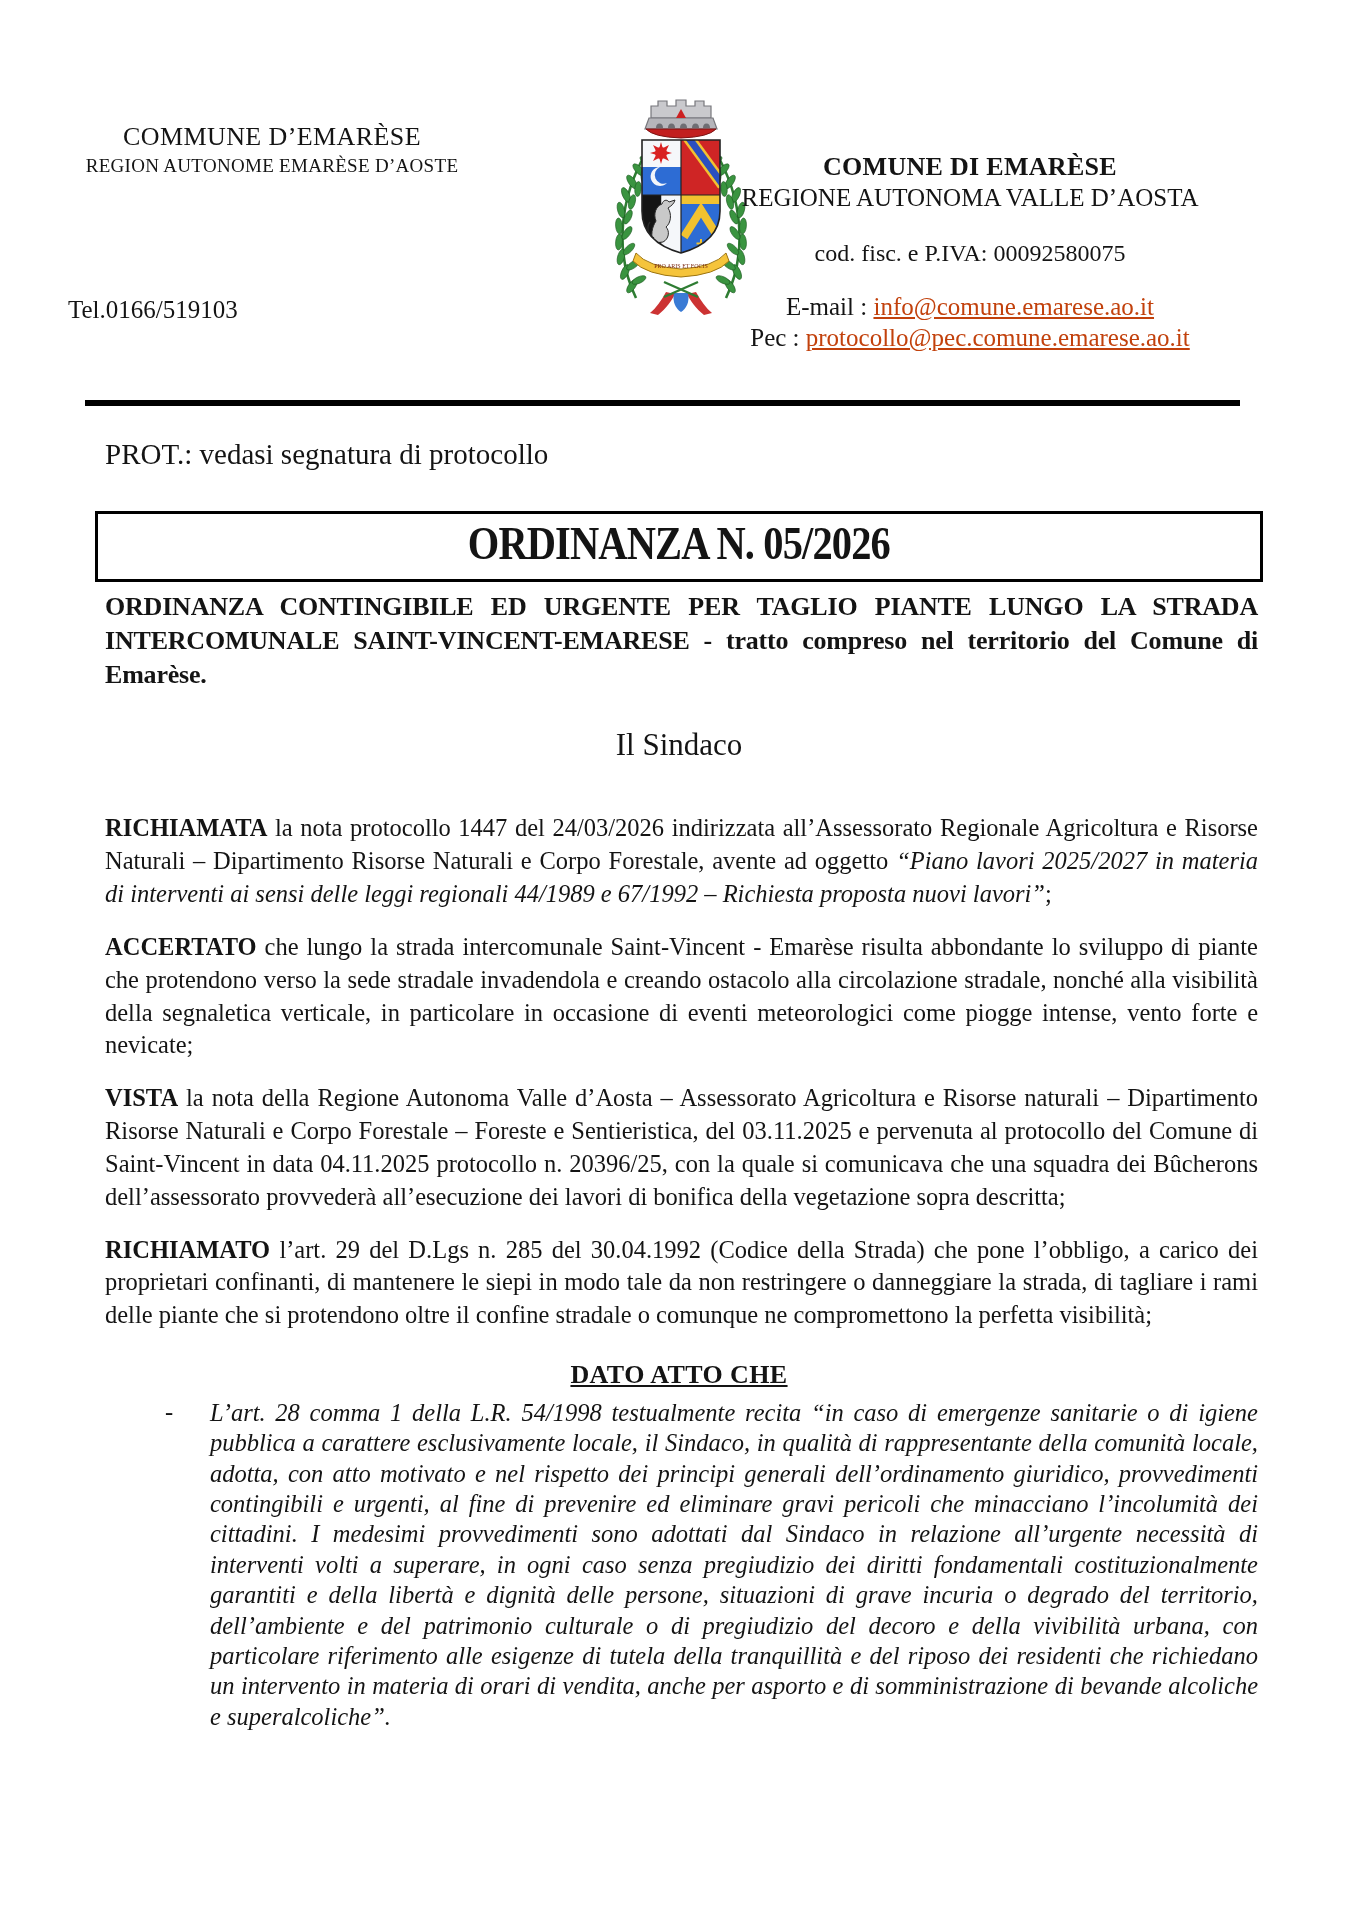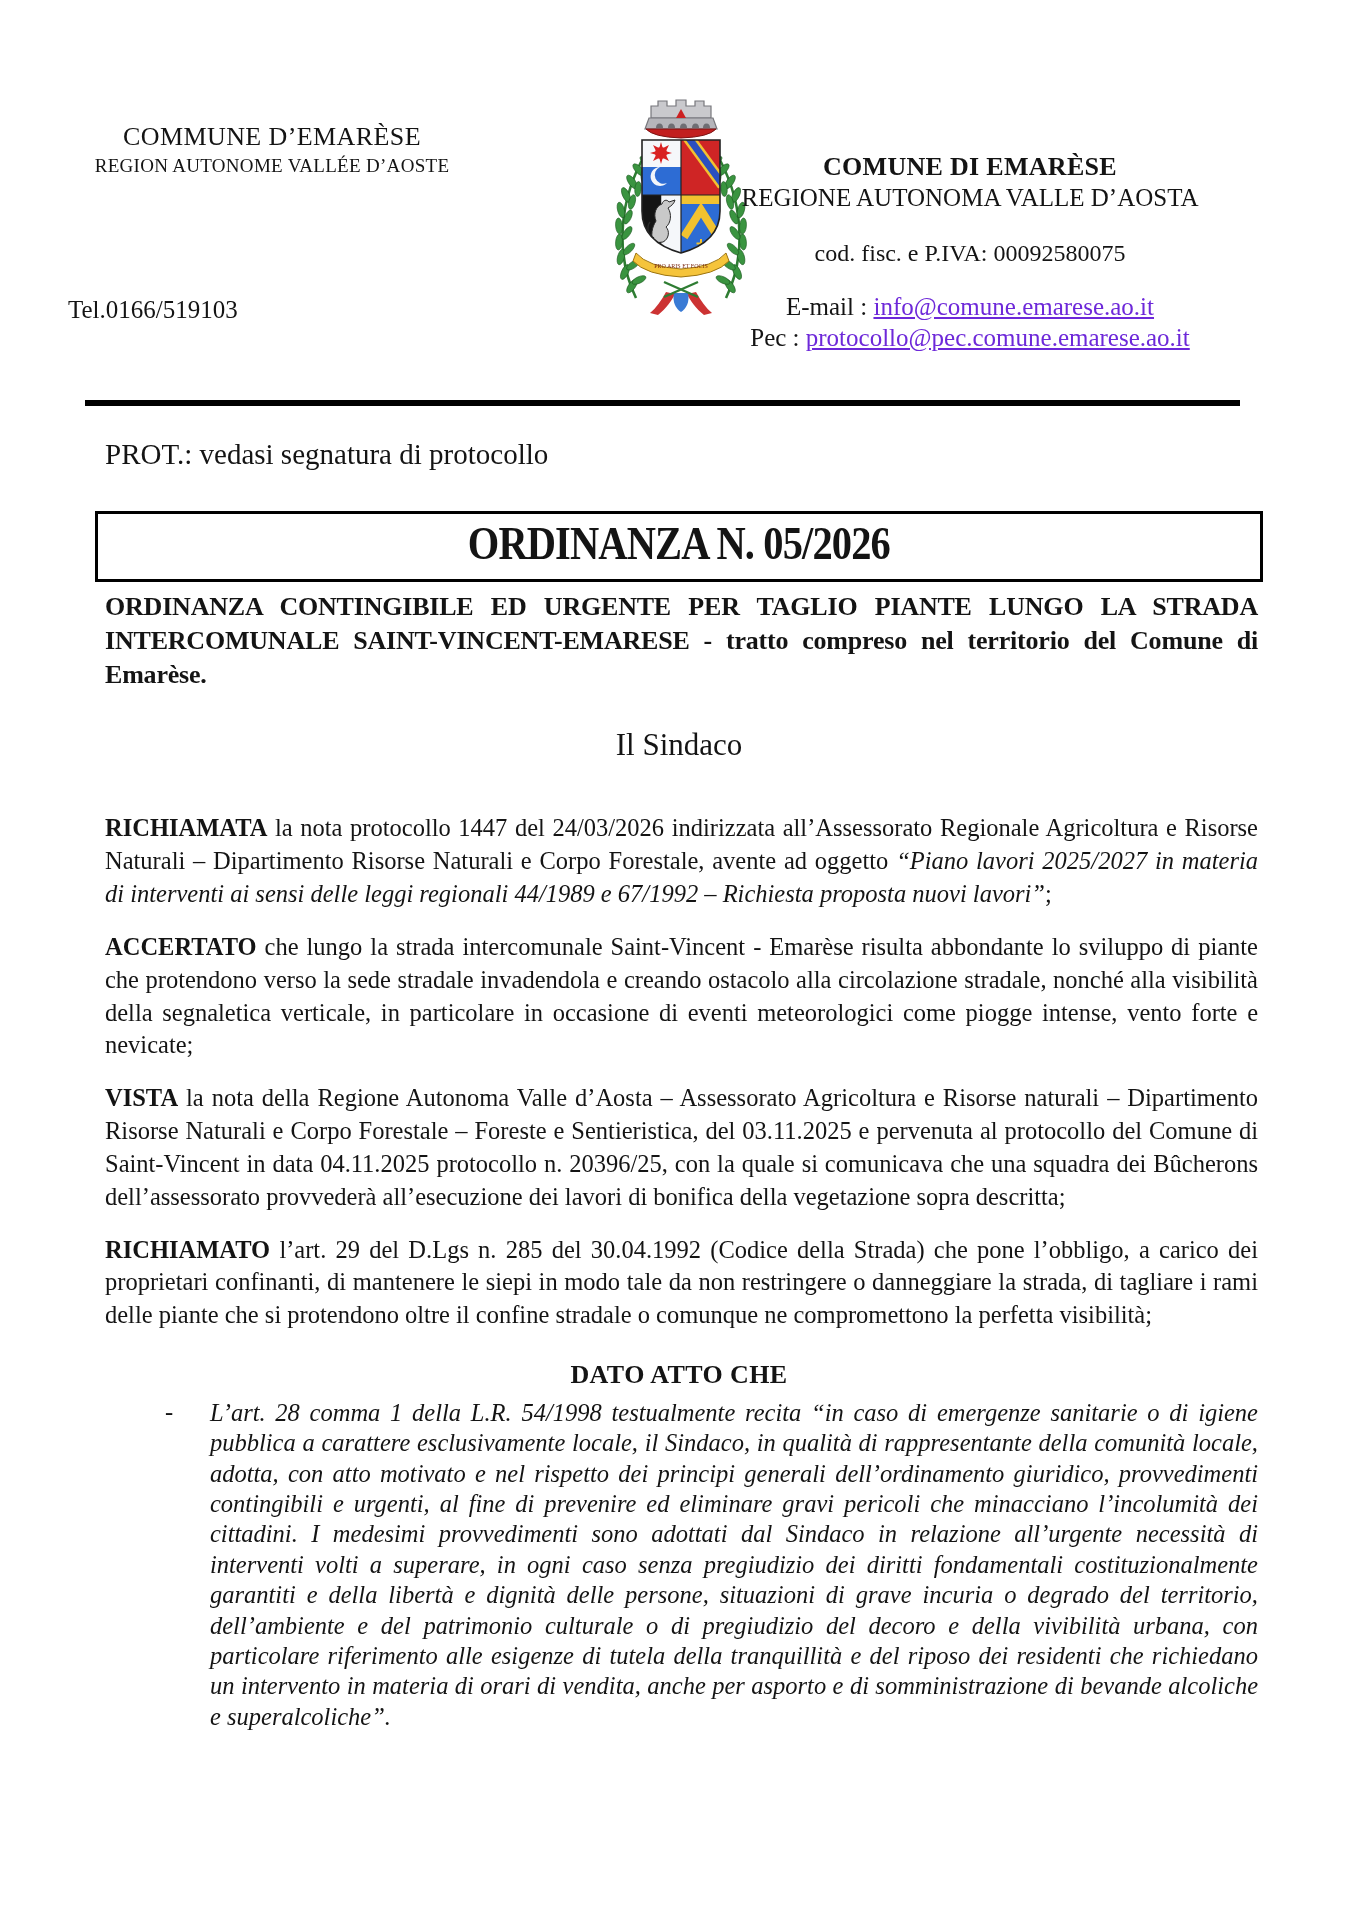--- a/index.html
+++ b/index.html
@@ -16,55 +16,55 @@
   .hdr-left .t2{font-size:19px;margin-top:3px;letter-spacing:.3px;}
   .addr{position:absolute;left:68px;top:192px;font-size:25px;}
   .tel{position:absolute;left:68px;top:296px;font-size:25px;}
   .emblem{position:absolute;left:606px;top:96px;width:150px;height:228px;}
   .hdr-right{position:absolute;left:650px;top:152px;width:640px;text-align:center;}
   .hdr-right .t1{font-weight:bold;font-size:26px;letter-spacing:.3px;}
   .hdr-right .t2{font-size:25px;margin-top:2px;}
   .fiscal{margin-top:28px;font-size:24px;}
   .mailrow{margin-top:26px;font-size:25px;}
   .pecrow{margin-top:3px;font-size:25px;}
-  .doclink{color:#6d28d9;text-decoration:underline;cursor:pointer;}
+  .doclink{color:#c2410c;text-decoration:underline;cursor:pointer;}
 
   .rule{margin:0 118px 0 85px;height:6px;background:#000;}
   .prot{margin:32px 0 0 105px;font-size:29px;}
 
   
   .titlebox{margin:40px 95px 0 95px;border:3px solid #000;text-align:center;padding:3px 0 9px 0;font-family:Liberation Serif, serif;}
   .titlebox .t{
     display:inline-block;font-weight:bold;font-size:46px;letter-spacing:-1px;
     transform:scaleX(.88);transform-origin:center;
   }
   .subject{margin:8px 100px 0 105px;font-weight:bold;font-size:26px;line-height:1.3;text-align:justify;letter-spacing:-.2px;}
   .sindaco{text-align:center;font-size:31px;margin-top:36px;}
 
   
   .recital{margin:20px 100px 0 105px;font-size:24.5px;line-height:1.34;text-align:justify;}
   .recital.first{margin-top:49px;}
   .lead{font-weight:bold;}
   .q{font-style:italic;}
 
-  .datoheading{text-align:center;font-weight:bold;font-size:26px;margin-top:28px;letter-spacing:.4px;}
+  .datoheading{text-align:center;font-weight:bold;font-size:26px;margin-top:28px;letter-spacing:.4px;text-decoration:underline;}
   .listitem{margin:8px 100px 0 165px;display:flex;font-size:24.5px;}
   .dash{width:45px;flex:none;}
   .itext{flex:1;font-style:italic;text-align:justify;line-height:1.24;}
 </style>
 </head>
 <body>
 
 <div class="page">
 
   <div class="hdr">
 
     <div class="hdr-left">
       <div class="t1">COMMUNE D’EMARÈSE</div>
-      <div class="t2">REGION AUTONOME VALLÉE D’AOSTE</div>
+      <div class="t2">REGION AUTONOME EMARÈSE D’AOSTE</div>
     </div>
     <div class="tel">Tel.0166/519103</div>
 
     <div class="emblem">
       <svg viewBox="0 0 150 228" width="150" height="228">
         <defs>
           <clipPath id="sh">
               <path d="M36,44 H114 V115 Q114,146 75,157 Q36,146 36,115 Z"></path>
             </clipPath>
           <g id="lbranch">

